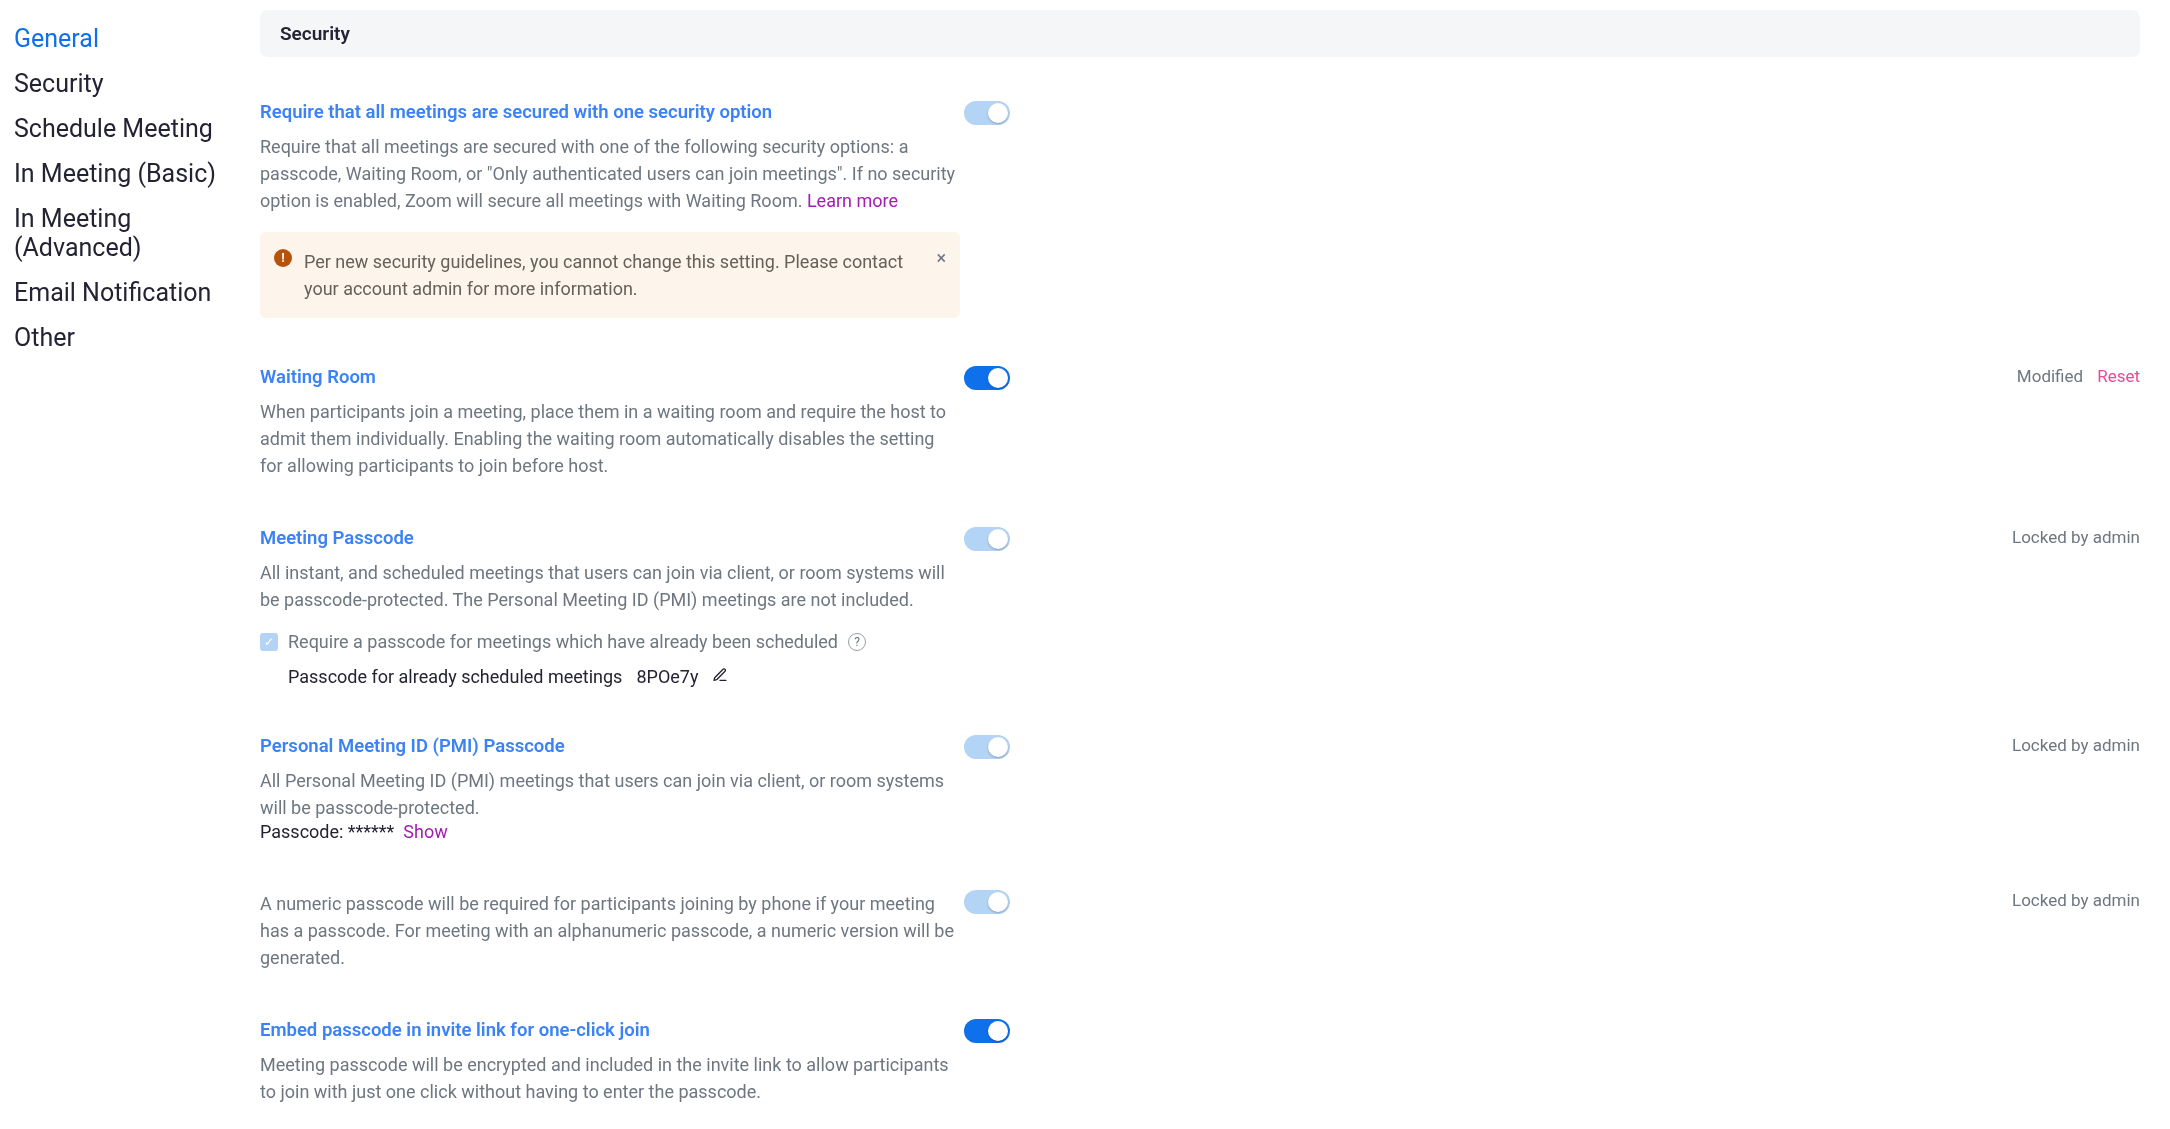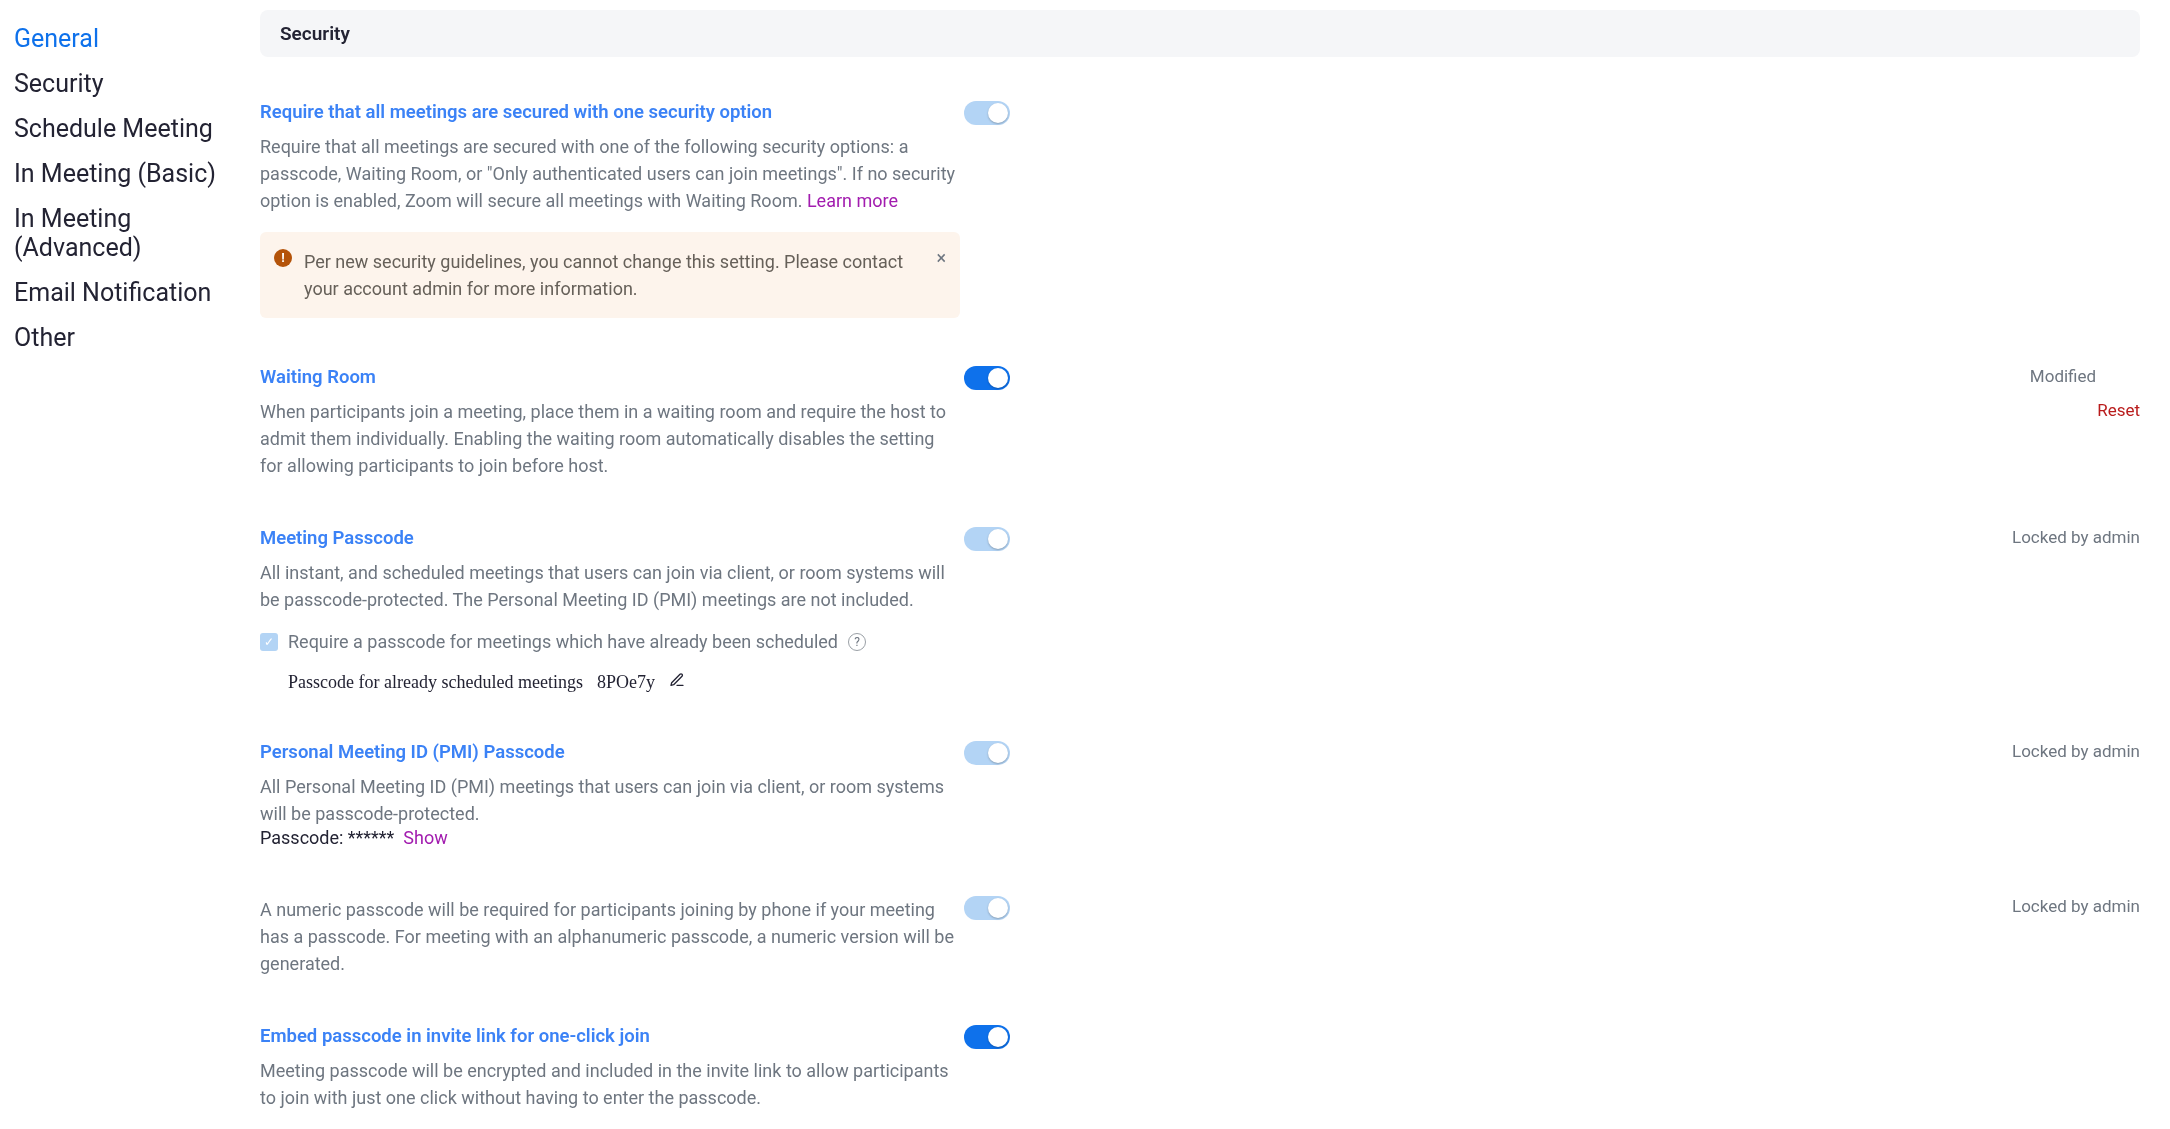--- a/index.html
+++ b/index.html
@@ -54,35 +54,35 @@
       padding-left: 4px;
     }
     .setting .meta {
       flex: 1;
       text-align: right;
       font-size: 17px;
       color: #6e7680;
       display: flex;
       justify-content: flex-end;
       align-items: flex-start;
-      gap: 1px;
+      gap: 14px;
     }
     .setting-title {
       font-weight: 600;
       font-size: 18.5px;
       color: #3b82f6;
       margin-bottom: 10px;
     }
     .setting-desc {
       font-size: 18px;
       color: #6e7680;
       line-height: 1.5;
     }
     .learn-more { color: #a21caf; cursor: pointer; }
-    .reset-link { color: #b91c1c; cursor: pointer; margin-top: 34px; }
+    .reset-link { color: #ec4899; cursor: pointer; }
 
     
     .toggle {
       width: 46px;
       height: 24px;
       border-radius: 24px;
       position: relative;
       cursor: pointer;
     }
     .toggle .knob {
@@ -144,28 +144,27 @@
       display:flex; align-items:center; justify-content:center;
       color:#fff; font-size:12px;
     }
     .help {
       width: 18px; height: 18px; border-radius: 50%;
       border: 1.5px solid #9aa0a6;
       display: inline-flex; align-items: center; justify-content: center;
       font-size: 12px; color: #6e7680;
     }
     .sub-row {
-      margin-top: 20px;
+      margin-top: 14px;
       padding-left: 28px;
       font-size: 18px;
       color: #232333;
       display: flex;
       align-items: center;
       gap: 14px;
-      font-family: Liberation Serif, serif;
     }
     .code {
       color: #232333;
       font-family: inherit;
     }
     .pencil svg { width:16px; height:16px; stroke:#232333; }
 
     .pass-row {
       font-size: 18px;
       color: #232333;

